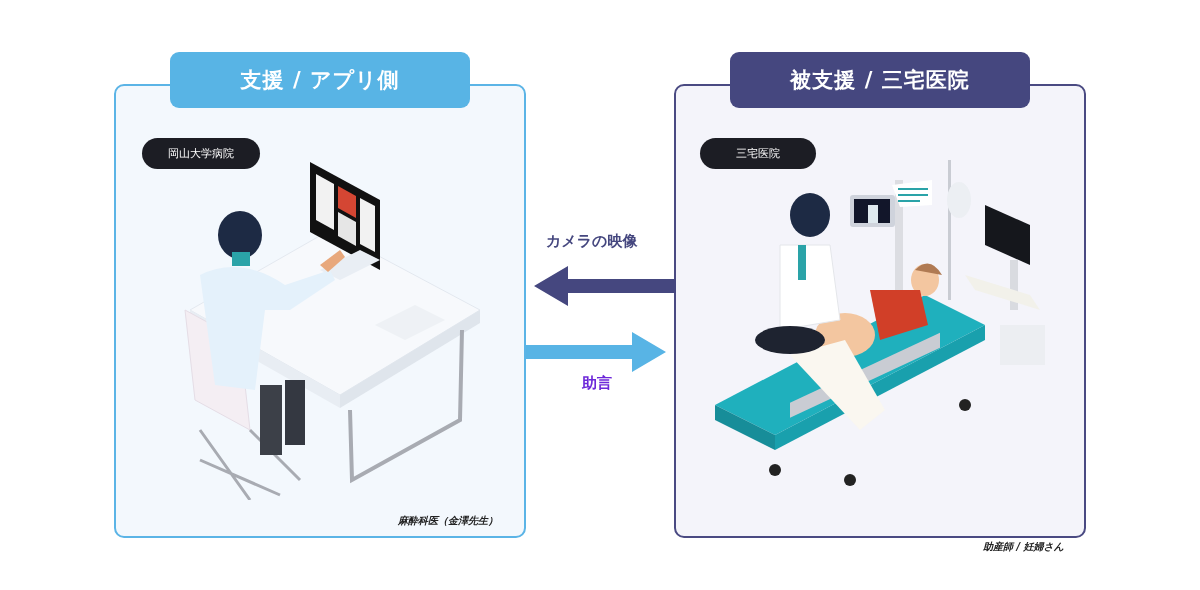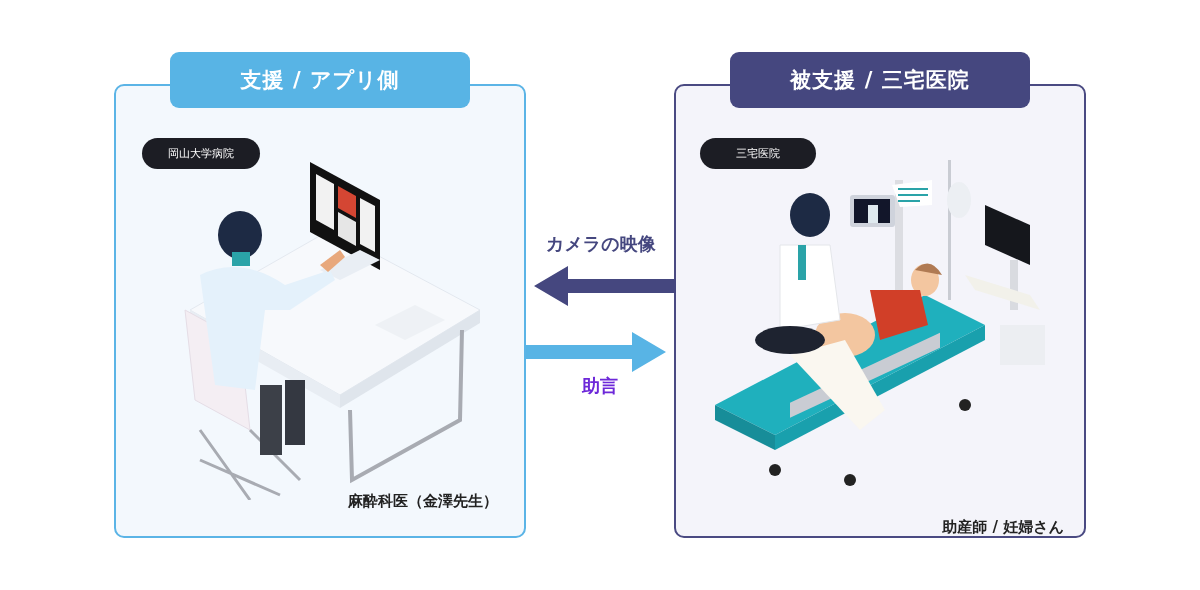--- a/index.html
+++ b/index.html
@@ -22,25 +22,25 @@
   .panel-header-right { left: 730px; background: #45477f; }
 
   .pill {
     position: absolute; top: 138px; height: 31px; border-radius: 16px;
     background: #1c1d24; color: #fff; font-size: 11px;
     display: flex; align-items: center; justify-content: center;
   }
   .pill-left { left: 142px; width: 118px; }
   .pill-right { left: 700px; width: 116px; font-family: Liberation Serif, serif; }
 
-  .caption { position: absolute; top: 492px; font-size: 15px; color: #222; font-weight: bold; }
+  .caption { position: absolute; top: 514px; font-size: 10px; color: #222; font-weight: bold; font-style: italic; }
   .caption-left { right: 702px; }
   .caption-right { right: 136px; margin-top: 26px; }
 
-  .flow-label { position: absolute; font-size: 18px; font-weight: bold; }
+  .flow-label { position: absolute; font-size: 15px; font-weight: bold; }
   .label-camera { left: 546px; top: 232px; color: #45477f; }
   .label-advice { left: 582px; top: 374px; color: #6d28d9; }
 
   .arrow { position: absolute; }
   .arrow-left { left: 534px; top: 266px; }
   .arrow-right { left: 526px; top: 332px; }
 
   .illus { position: absolute; }
   .illus-left { left: 170px; top: 160px; }
   .illus-right { left: 710px; top: 150px; }

